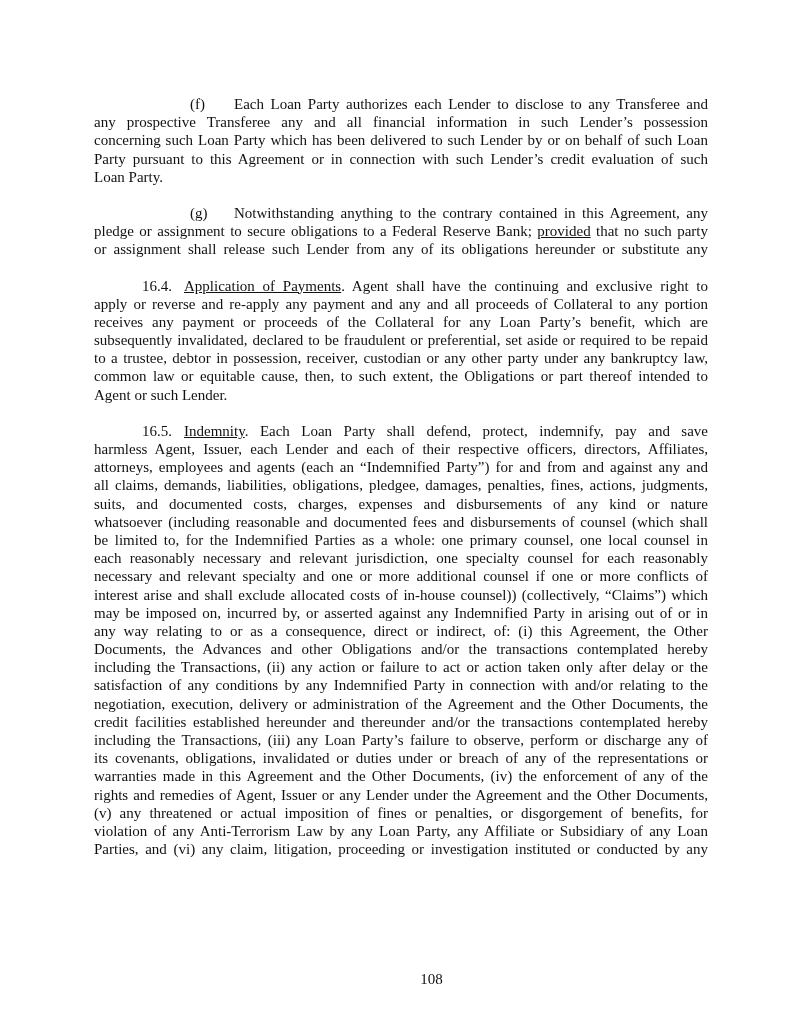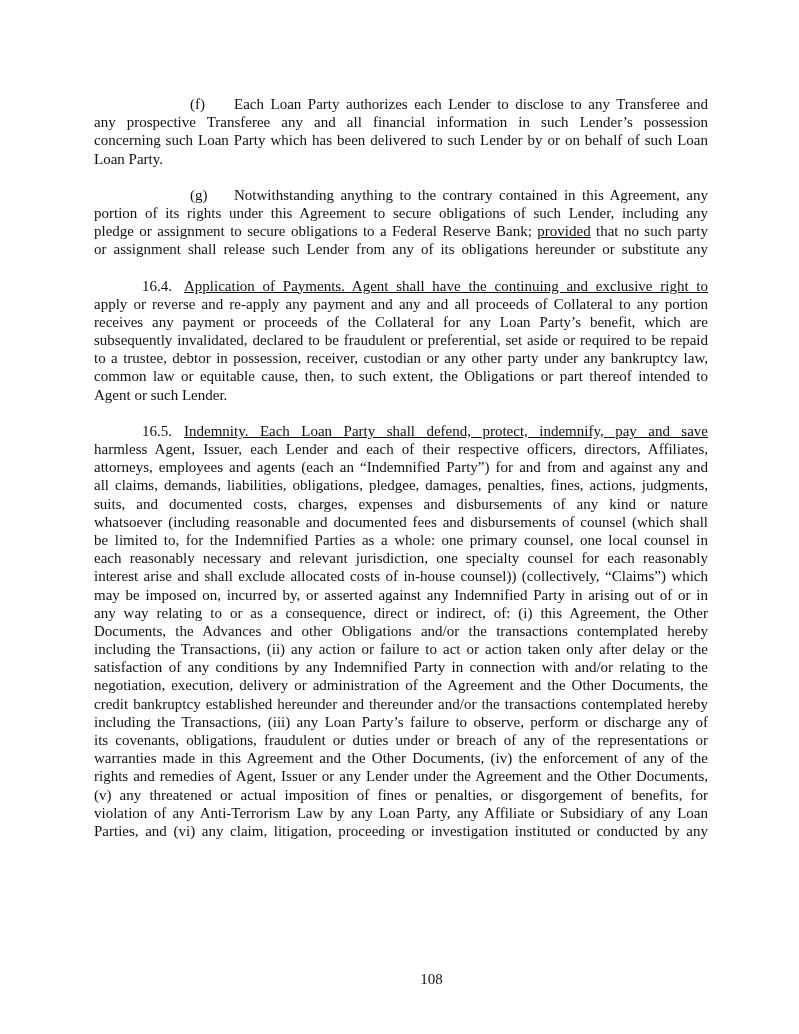--- a/index.html
+++ b/index.html
@@ -8,45 +8,45 @@
     position: absolute; left: 94px; top: 95px; width: 614px;
     font-family: "Liberation Serif", serif; font-size: 15px; color: #111;
   }
   .para { margin: 0 0 18px 0; }
   .line {
     display: block; height: 18.2px; line-height: 18.2px;
     text-align: justify; text-align-last: justify; white-space: nowrap;
   }
   .line.last { text-align-last: left; }
   .line.ind1 { padding-left: 96px; }
-  .line.ind2 { padding-left: 48px; text-decoration: underline; }
+  .line.ind2 { padding-left: 48px; }
   .tab { display: inline-block; }
   .lbl-f { width: 44px; }
   .lbl-n { width: 42px; }
   .u { text-decoration: underline; }
   .pagenum {
     position: absolute; left: 0; width: 799px; top: 971px; text-align: center;
     font-family: "Liberation Serif", serif; font-size: 15px; color: #111; padding-left: 32px;
   }
 </style>
 </head>
 <body>
 
 <div class="page">
 
   <div class="para">
     <span class="line ind1"><span class="tab lbl-f">(f)</span><span>Each Loan Party authorizes each Lender to disclose to any Transferee and</span></span>
     <span class="line">any prospective Transferee any and all financial information in such Lender’s possession</span>
     <span class="line">concerning such Loan Party which has been delivered to such Lender by or on behalf of such Loan</span>
+    <span class="line">Party pursuant to this Agreement or in connection with such Lender’s credit evaluation of such</span>
     <span class="line last">Loan Party.</span>
   </div>
 
   <div class="para">
     <span class="line ind1"><span class="tab lbl-f">(g)</span><span>Notwithstanding anything to the contrary contained in this Agreement, any</span></span>
-    <span class="line">portion of its rights under this Agreement to secure obligations of such Lender, including any</span>
     <span class="line"><span>pledge or assignment to secure obligations to a Federal Reserve Bank;</span> <span class="u">provided</span> <span>that no such party</span></span>
     <span class="line">or assignment shall release such Lender from any of its obligations hereunder or substitute any</span>
   </div>
 
   <div class="para">
     <span class="line ind2"><span class="tab lbl-n">16.4.</span><span class="u">Application of Payments</span><span>.  Agent shall have the continuing and exclusive right to</span></span>
     <span class="line">apply or reverse and re-apply any payment and any and all proceeds of Collateral to any portion</span>
     <span class="line">receives any payment or proceeds of the Collateral for any Loan Party’s benefit, which are</span>
     <span class="line">subsequently invalidated, declared to be fraudulent or preferential, set aside or required to be repaid</span>
     <span class="line">to a trustee, debtor in possession, receiver, custodian or any other party under any bankruptcy law,</span>
@@ -56,30 +56,31 @@
 
   <div class="para">
     <span class="line ind2"><span class="tab lbl-n">16.5.</span><span class="u">Indemnity</span><span>.  Each Loan Party shall defend, protect, indemnify, pay and save</span></span>
     <span class="line">harmless Agent, Issuer, each Lender and each of their respective officers, directors, Affiliates,</span>
     <span class="line">attorneys, employees and agents (each an “Indemnified Party”) for and from and against any and</span>
     <span class="line">all claims, demands, liabilities, obligations, pledgee, damages, penalties, fines, actions, judgments,</span>
     <span class="line">suits, and documented costs, charges, expenses and disbursements of any kind or nature</span>
     <span class="line">whatsoever (including reasonable and documented fees and disbursements of counsel (which shall</span>
     <span class="line">be limited to, for the Indemnified Parties as a whole: one primary counsel, one local counsel in</span>
     <span class="line">each reasonably necessary and relevant jurisdiction, one specialty counsel for each reasonably</span>
+    <span class="line">necessary and relevant specialty and one or more additional counsel if one or more conflicts of</span>
     <span class="line">interest arise and shall exclude allocated costs of in-house counsel)) (collectively, “Claims”) which</span>
     <span class="line">may be imposed on, incurred by, or asserted against any Indemnified Party in arising out of or in</span>
     <span class="line">any way relating to or as a consequence, direct or indirect, of: (i) this Agreement, the Other</span>
     <span class="line">Documents, the Advances and other Obligations and/or the transactions contemplated hereby</span>
     <span class="line">including the Transactions, (ii) any action or failure to act or action taken only after delay or the</span>
     <span class="line">satisfaction of any conditions by any Indemnified Party in connection with and/or relating to the</span>
     <span class="line">negotiation, execution, delivery or administration of the Agreement and the Other Documents, the</span>
-    <span class="line">credit bankruptcy established hereunder and thereunder and/or the transactions contemplated hereby</span>
+    <span class="line">credit facilities established hereunder and thereunder and/or the transactions contemplated hereby</span>
     <span class="line">including the Transactions, (iii) any Loan Party’s failure to observe, perform or discharge any of</span>
-    <span class="line">its covenants, obligations, fraudulent or duties under or breach of any of the representations or</span>
+    <span class="line">its covenants, obligations, invalidated or duties under or breach of any of the representations or</span>
     <span class="line">warranties made in this Agreement and the Other Documents, (iv) the enforcement of any of the</span>
     <span class="line">rights and remedies of Agent, Issuer or any Lender under the Agreement and the Other Documents,</span>
     <span class="line">(v) any threatened or actual imposition of fines or penalties, or disgorgement of benefits, for</span>
     <span class="line">violation of any Anti-Terrorism Law by any Loan Party, any Affiliate or Subsidiary of any Loan</span>
     <span class="line">Parties, and (vi) any claim, litigation, proceeding or investigation instituted or conducted by any</span>
   </div>
 </div>
 
 <div class="pagenum">108</div>
 

